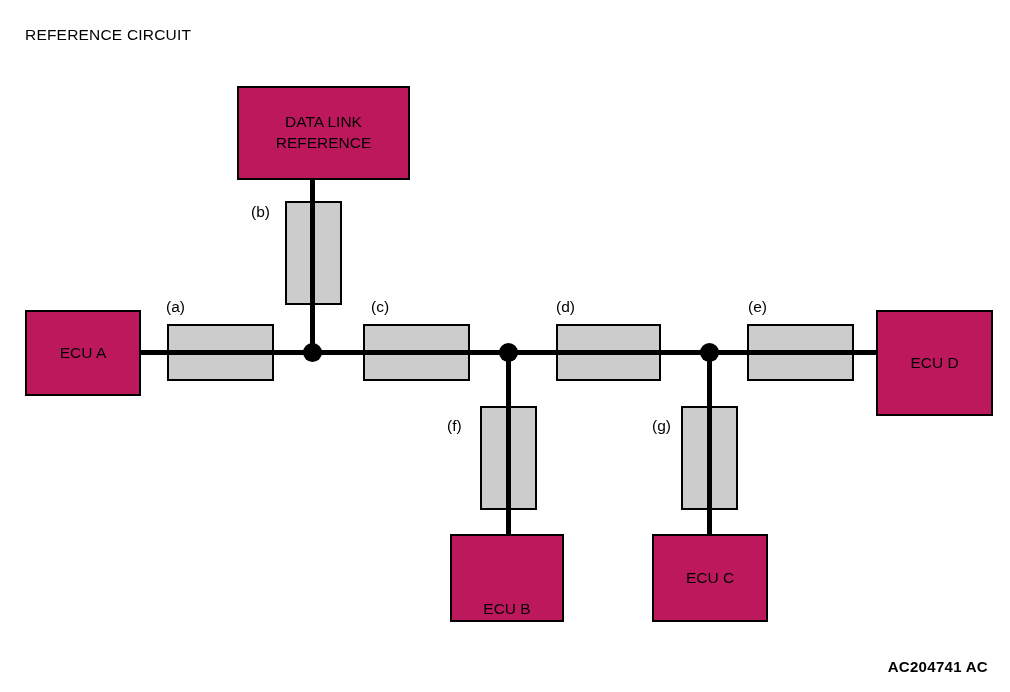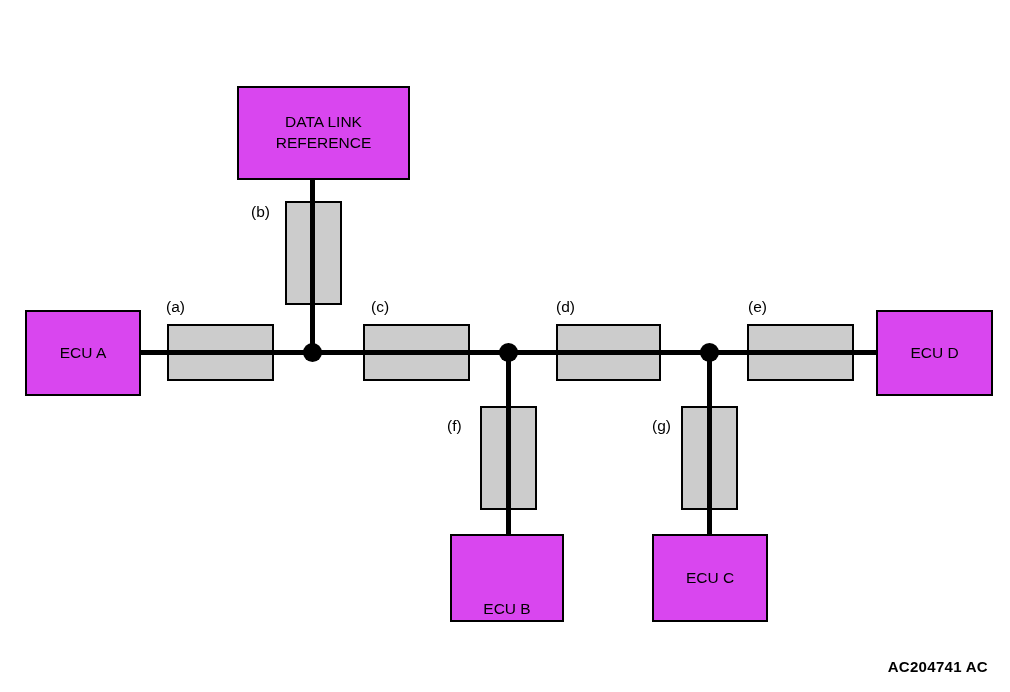--- a/index.html
+++ b/index.html
@@ -27,21 +27,21 @@
     left: 25px;
     top: 26px;
     font-size: 15.5px;
     letter-spacing: 0.2px;
     white-space: nowrap;
   }
   .node-box {
     position: absolute;
     box-sizing: border-box;
     border: 2.6px solid #000000;
-    background: #d946ef;
+    background: #be185d;
     display: flex;
     align-items: center;
     justify-content: center;
     text-align: center;
     font-size: 15.5px;
     line-height: 1.35;
     z-index: 4;
   }
   .conn-box {
     position: absolute;
@@ -79,20 +79,21 @@
     font-weight: bold;
     letter-spacing: 0.3px;
     white-space: nowrap;
   }
 </style>
 </head>
 <body>
 
 <div id="diagram-canvas">
 
+  <div class="title">REFERENCE CIRCUIT</div>
 
   <div id="wires-layer">
       <div class="wire wire-h" style="left: 141px; top: 350px; width: 735px;"></div>
       <div class="wire wire-v" style="left: 310px; top: 180px; height: 175px;"></div>
       <div class="wire wire-v" style="left: 506px; top: 352px; height: 183px;"></div>
       <div class="wire wire-v" style="left: 707px; top: 352px; height: 183px;"></div>
     </div>
   <div id="connectors-layer">
       <div class="conn-box" style="left: 167px; top: 324px; width: 107px; height: 57px;"></div>
       <div class="conn-box" style="left: 285px; top: 201px; width: 57px; height: 104px;"></div>
@@ -110,21 +111,21 @@
   <div id="nodes-layer">
       <div class="node-box" style="left: 237px; top: 86px; width: 173px; height: 94px;">
         <div>
           <div>DATA LINK</div>
           <div>REFERENCE</div>
         </div>
       </div>
       <div class="node-box" style="left: 25px; top: 310px; width: 116px; height: 86px;">
         <div>ECU A</div>
       </div>
-      <div class="node-box" style="left: 876px; top: 310px; width: 117px; height: 86px;">
+      <div class="node-box" style="left: 876px; top: 310px; width: 117px; height: 106px;">
         <div>ECU D</div>
       </div>
       <div class="node-box" style="left: 450px; top: 534px; width: 114px; height: 88px; align-items: flex-end;">
         <div>ECU B</div>
       </div>
       <div class="node-box" style="left: 652px; top: 534px; width: 116px; height: 88px; align-items: center;">
         <div>ECU C</div>
       </div>
     </div>
   <div id="labels-layer">

